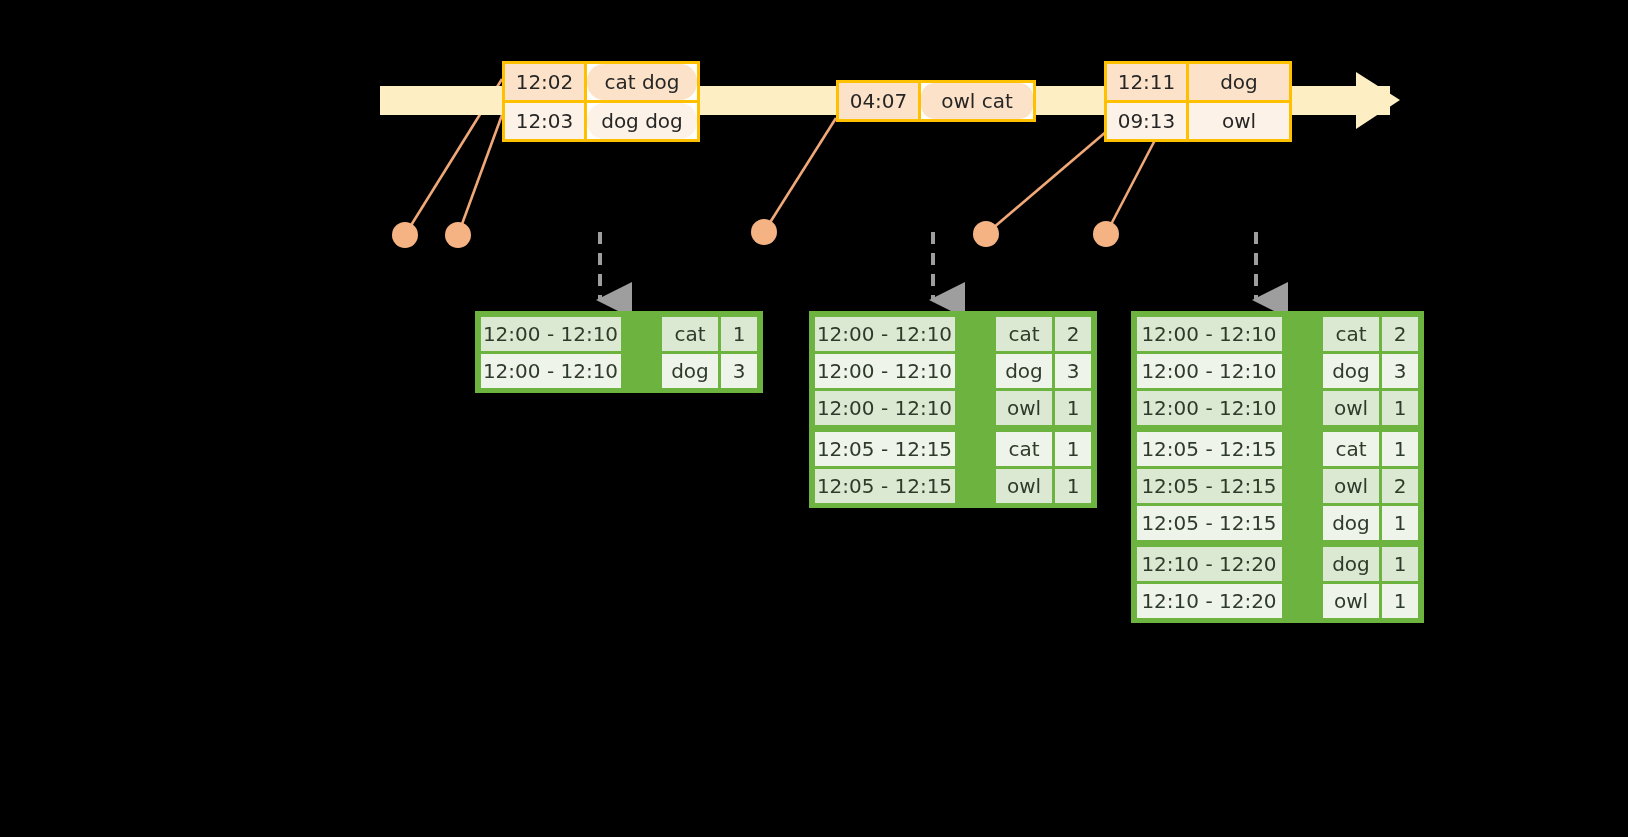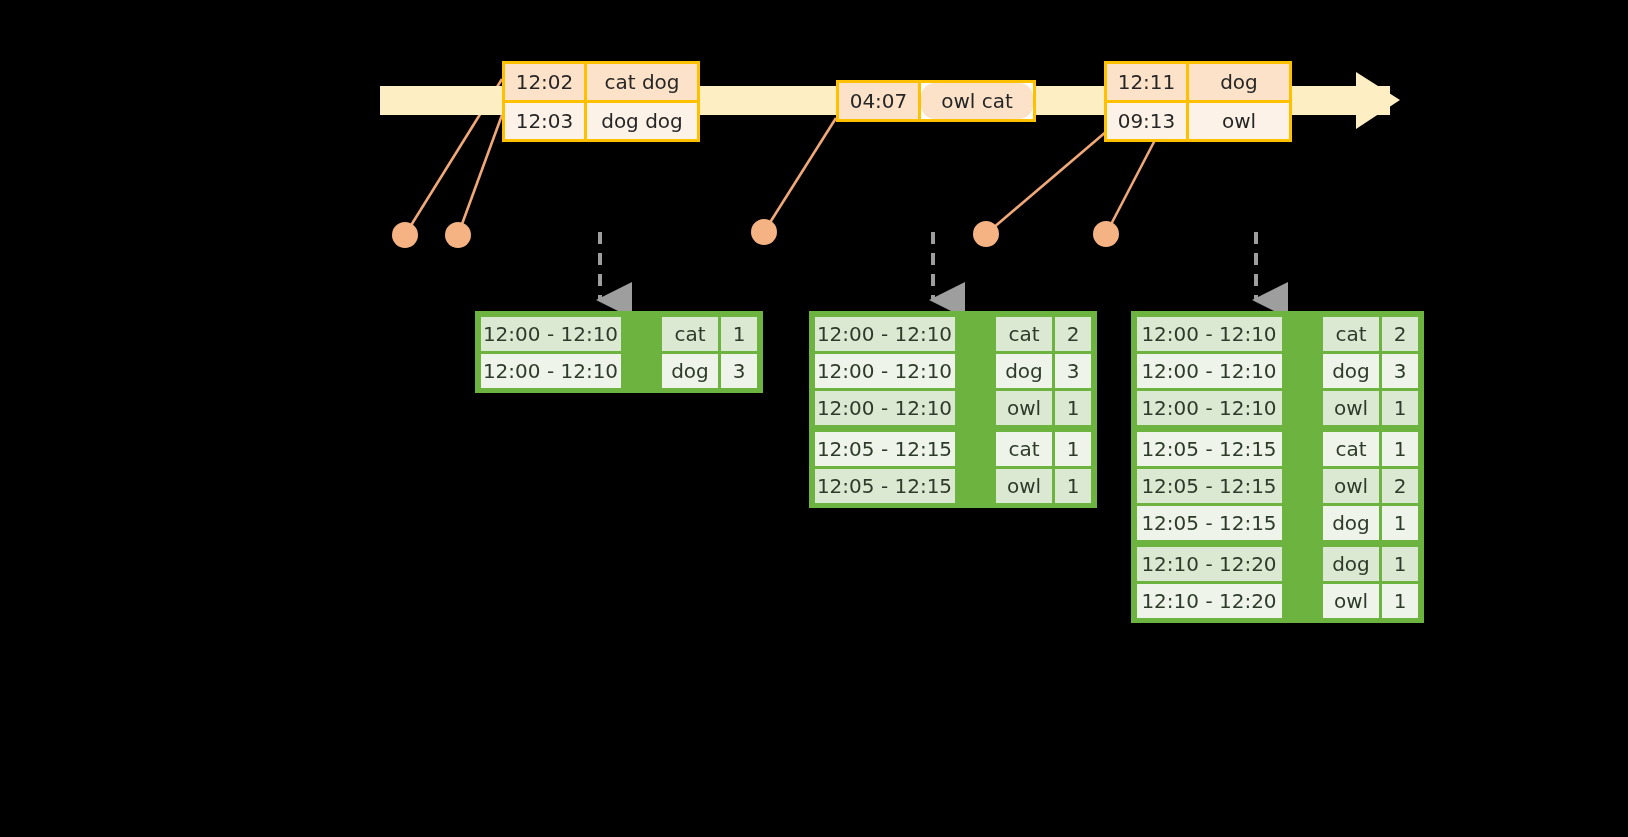--- a/index.html
+++ b/index.html
@@ -18,21 +18,21 @@
   .evt-row{display:flex;align-items:stretch;}
   .evt-row + .evt-row{border-top:3px solid #ffc000;align-items:center;}
   .evt-cell{display:flex;align-items:center;justify-content:center;
      font-size:20px;color:#262626;padding:0 10px;box-sizing:border-box;height:36px;}
   .evt-cell.time{width:82px;border-right:3px solid #ffc000;}
   .evt-cell.val{width:110px;}
   .evt-row.r0 .evt-cell{background:#fce2c8;}
   .evt-row.r1 .evt-cell{background:#fdf2e7;}
 
   #evt-0{left:502px;top:61px;}
-  #evt-0 .evt-cell.val{width:110px;}
+  #evt-0 .evt-cell.val{width:110px;border-radius:17px;}
   #evt-1{left:836px;top:80px;}
   #evt-1 .evt-cell.val{width:112px;border-radius:14px;}
   #evt-2{left:1104px;top:61px;}
   #evt-2 .evt-cell.val{width:100px;}
 
   
   .res-table{position:absolute;border:4px solid #6db33f;box-sizing:border-box;
      background:#6db33f;}
   .res-row{display:flex;align-items:flex-start;}
   .res-cell{display:flex;align-items:center;justify-content:center;

